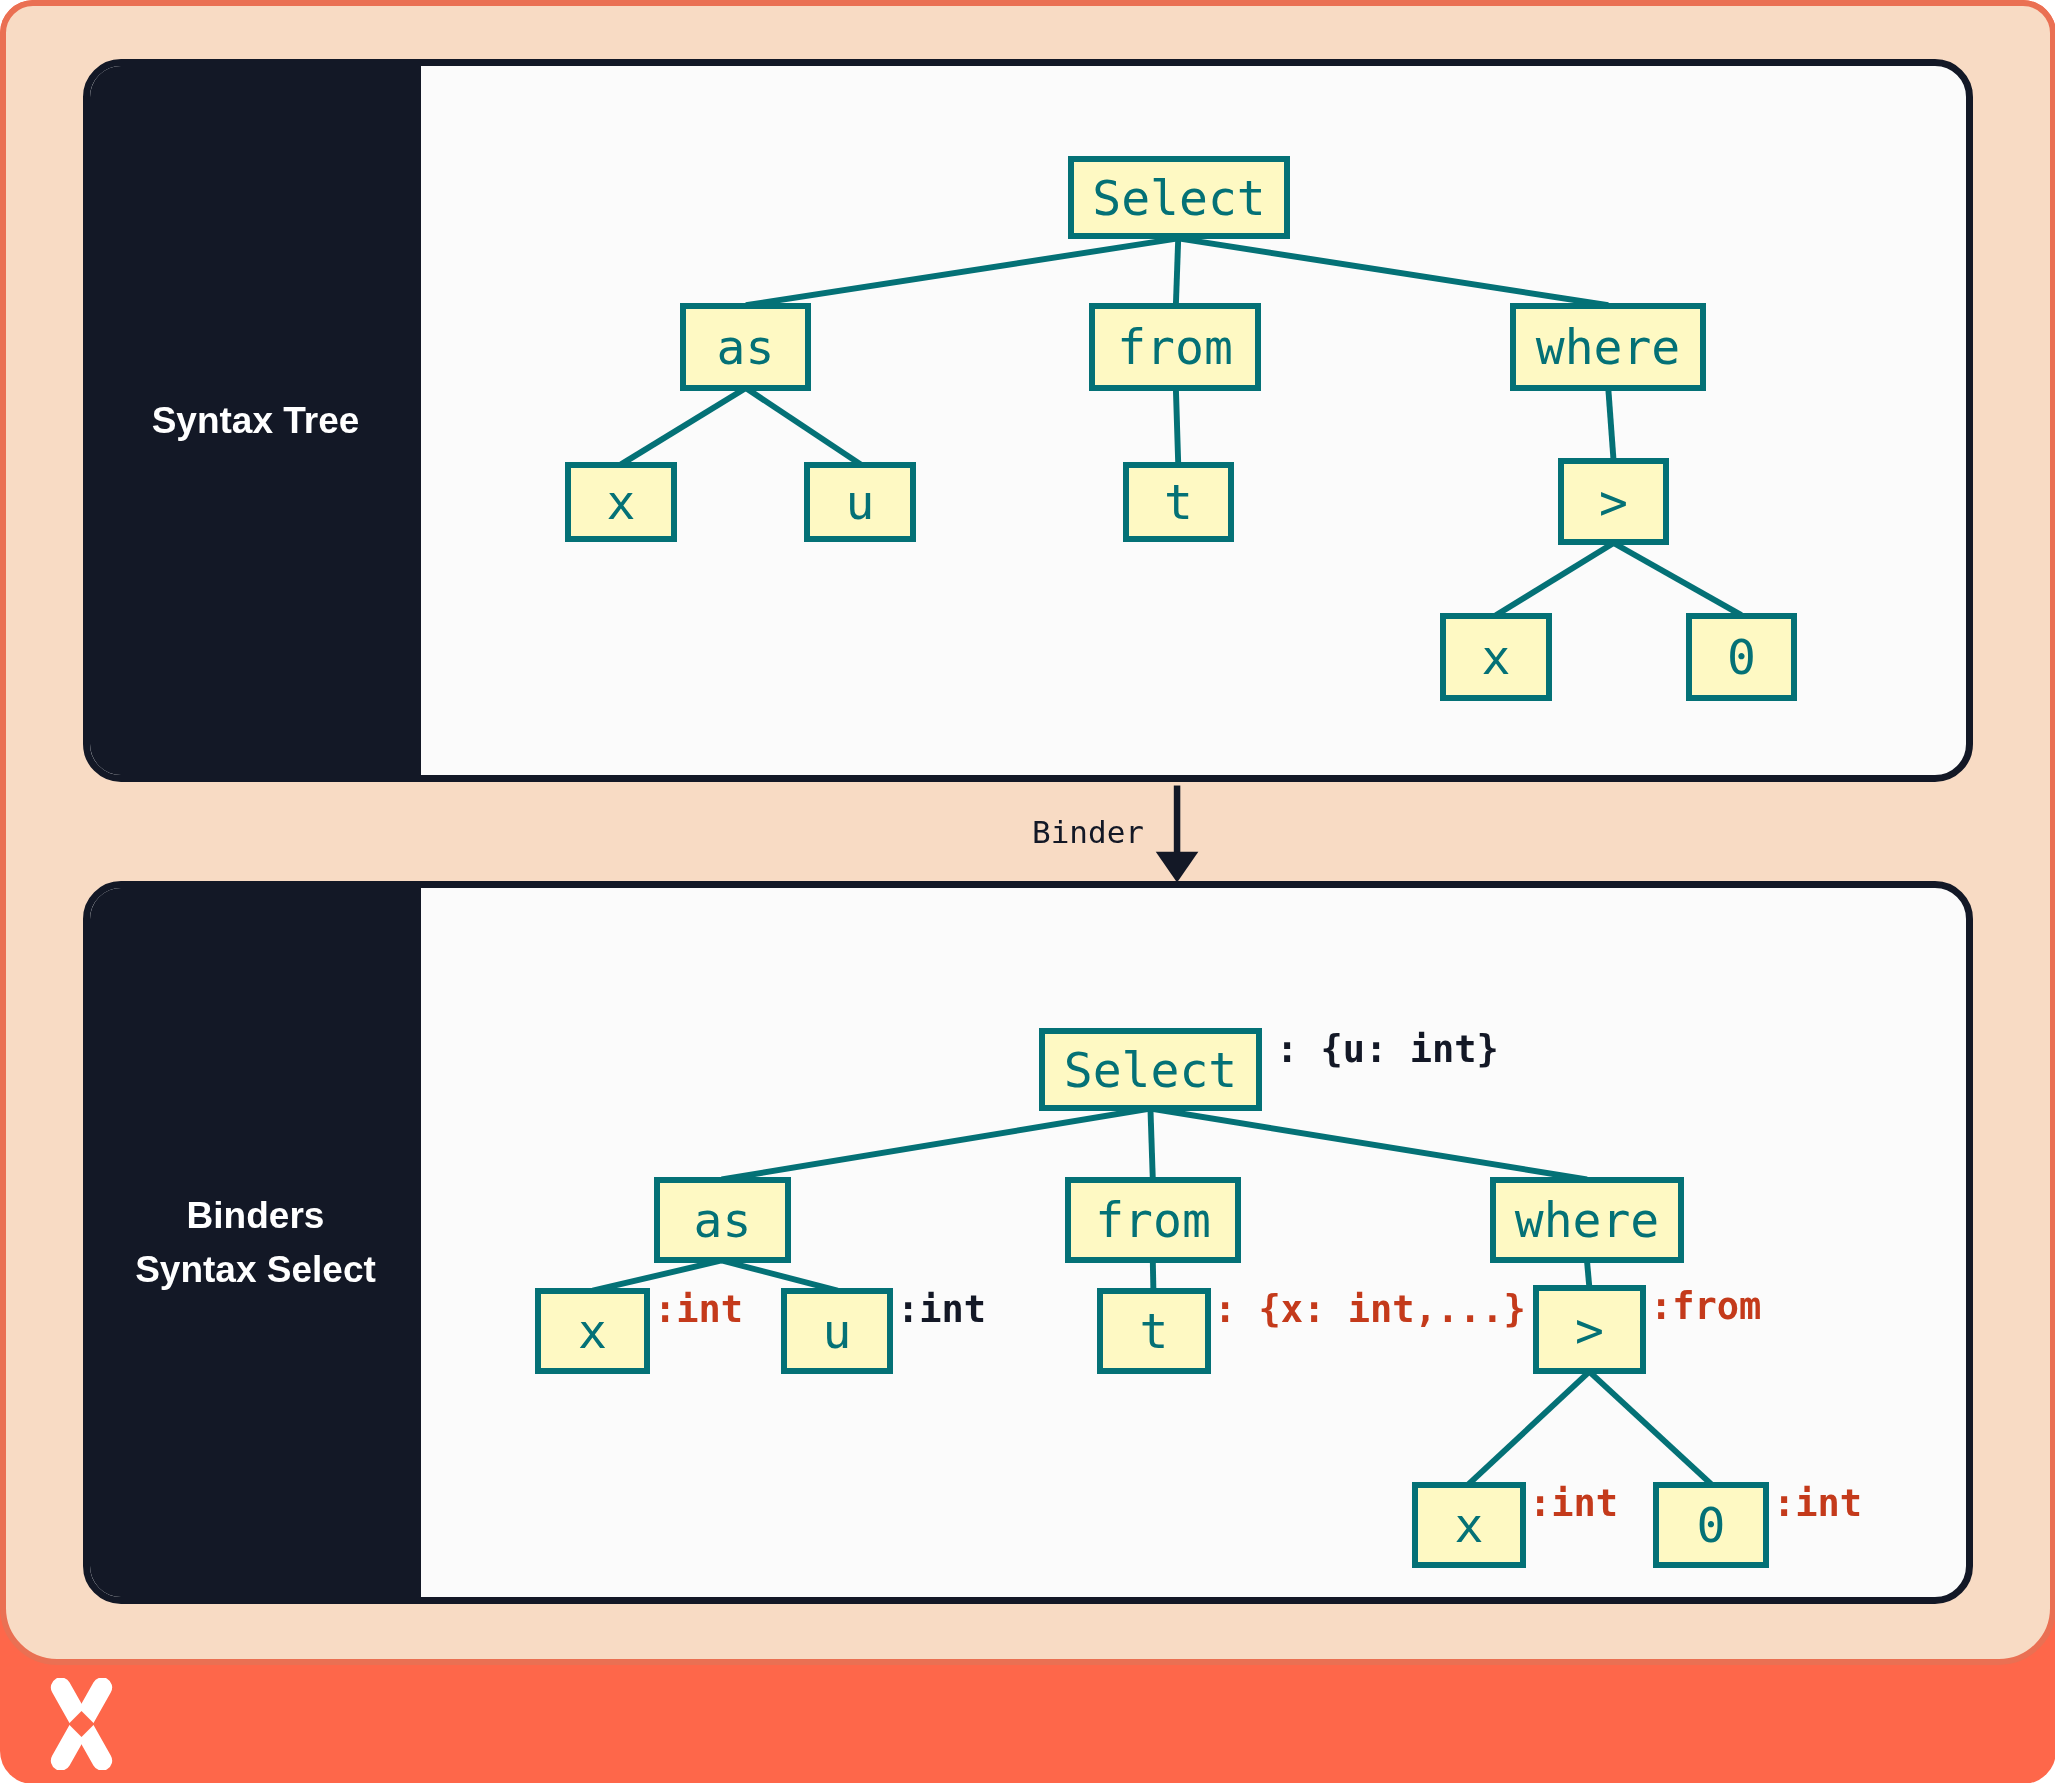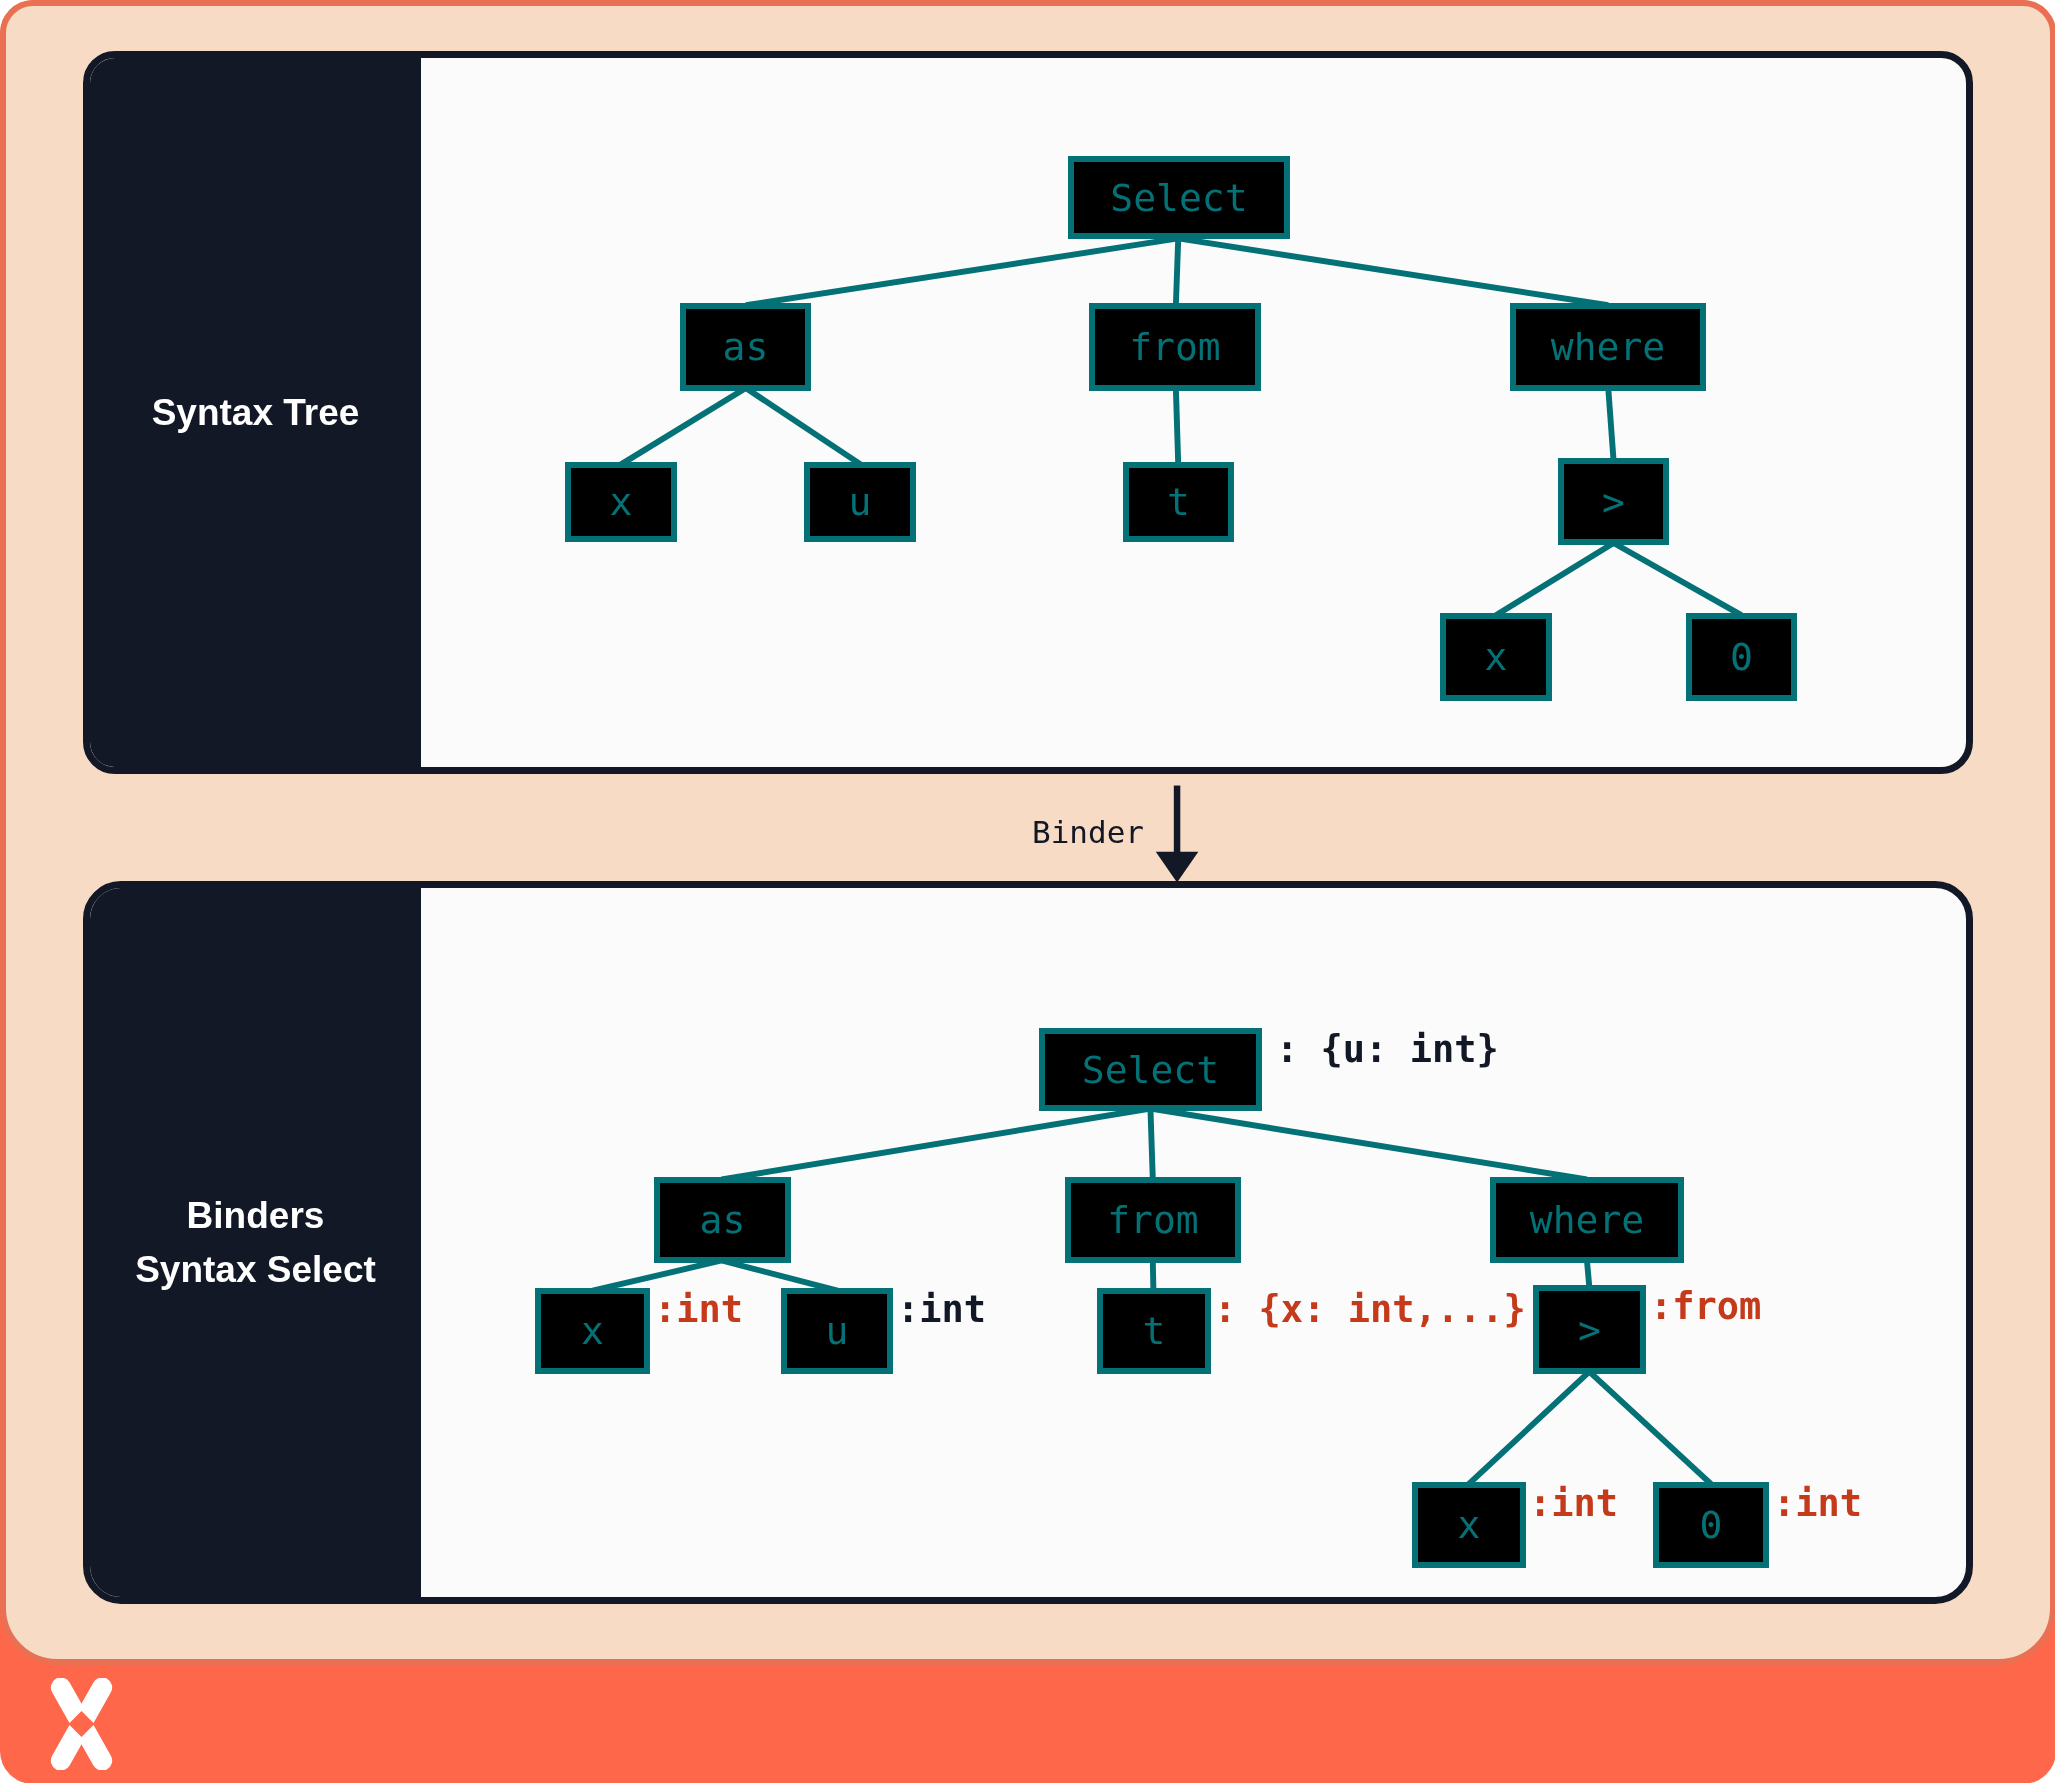--- a/index.html
+++ b/index.html
@@ -12,33 +12,33 @@
     position:absolute;left:0;top:0;width:2056px;height:1665px;
     box-sizing:border-box;background:#f8dbc4;
     border:6px solid #ea7053;
     border-radius:33px 33px 57px 57px;
   }
   .panel{
     position:absolute;left:83px;width:1890px;height:723px;
     box-sizing:border-box;background:#fbfbfb;
     border:7px solid #131826;border-radius:38px;overflow:hidden;
   }
-  .panel.top{top:51px;border-radius:32px;}
+  .panel.top{top:59px;}
   .panel.bottom{top:881px;}
   .sidebar{
     position:absolute;left:0;top:0;bottom:0;width:331px;background:#131826;
     display:flex;align-items:center;justify-content:center;
     font-family:"Liberation Sans", sans-serif;font-weight:bold;
     color:#ffffff;font-size:37px;text-align:center;line-height:1.45;
   }
   .edges{position:absolute;left:0;top:0;width:2056px;height:1784px;pointer-events:none;}
   .node{
-    position:absolute;box-sizing:border-box;border:6px solid #047176;background:#000000;
+    position:absolute;box-sizing:border-box;border:6px solid #047176;background:#fef9c3;
     display:flex;align-items:center;justify-content:center;
-    color:#047176;font-size:38px;font-family:"DejaVu Sans Mono", monospace;
+    color:#047176;font-size:48px;font-family:"DejaVu Sans Mono", monospace;
   }
   .anno{
     position:absolute;display:flex;align-items:flex-start;
     font-family:"DejaVu Sans Mono", monospace;font-weight:bold;font-size:37px;
     white-space:pre;
   }
   .anno.red{color:#c43a1b;}
   .anno.navy{color:#131826;}
   .binder-label{
     position:absolute;left:970px;top:787px;width:174px;height:89px;

